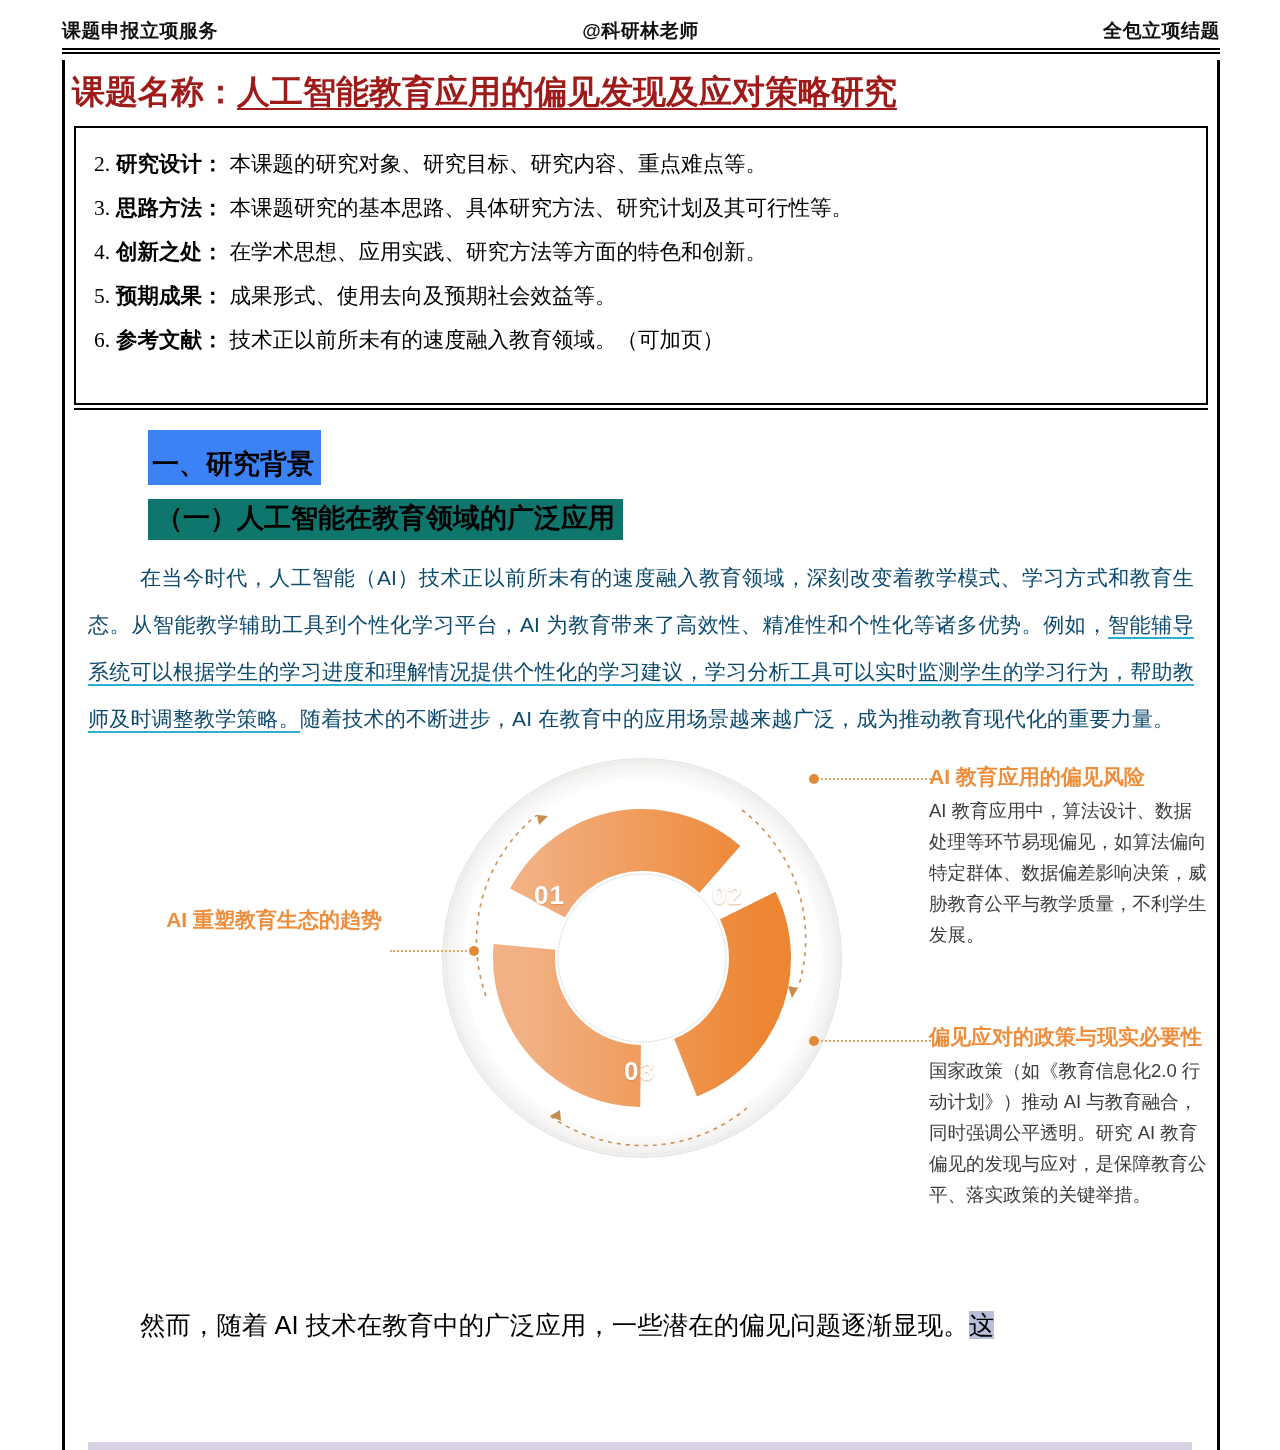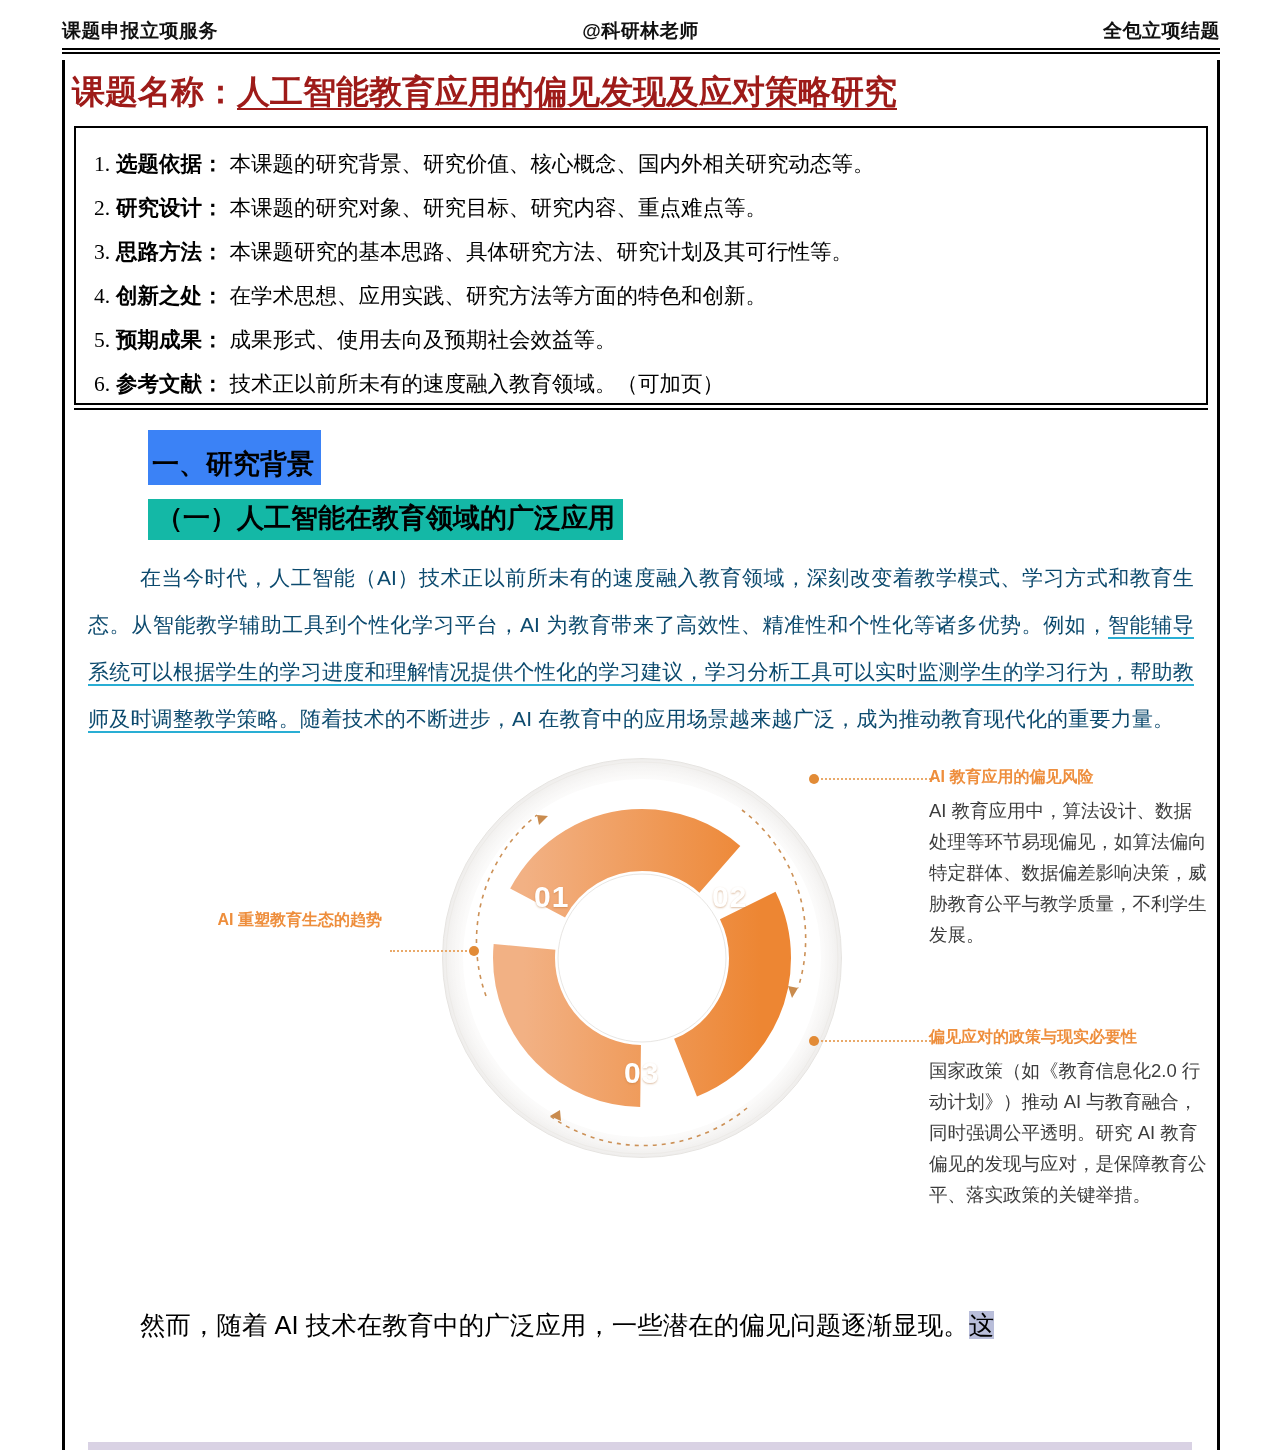--- a/index.html
+++ b/index.html
@@ -118,21 +118,21 @@
     font-family: "Liberation Sans", "DejaVu Sans", sans-serif;
     font-weight: 700;
     font-size: 27px;
     color: #000;
     padding: 18px 7px 3px 4px;
     line-height: 1.25;
   }
   .h2-wrap { margin: 14px 0 0 74px; }
   .h2 {
     display: inline-block;
-    background: #14b8a6;
+    background: #0f766e;
     font-family: "Liberation Sans", "DejaVu Sans", sans-serif;
     font-weight: 700;
     font-size: 27px;
     color: #000;
     padding: 3px 8px 4px 8px;
     line-height: 1.25;
   }
 
   
   .para {
@@ -173,35 +173,35 @@
     border-radius: 50%;
     border: 1px solid #E6E4E1;
     box-shadow: inset 0 0 22px rgba(0,0,0,0.05);
     background: radial-gradient(circle at 50% 50%, rgba(255,255,255,0) 60%, rgba(242,240,238,0.85) 72%, rgba(255,255,255,0) 92%);
   }
   .donut-svg { position: absolute; left: 0; top: 0; }
   .seg-num {
     position: absolute;
     font-family: "Liberation Sans", "DejaVu Sans", sans-serif;
     font-weight: 700;
-    font-size: 30px;
+    font-size: 26px;
     color: #ffffff;
     text-shadow: 0 1px 2px rgba(180,110,50,0.45);
     letter-spacing: 1px;
   }
   .num01 { left: 92px; top: 122px; }
   .num02 { left: 270px; top: 122px; }
   .num03 { left: 182px; top: 298px; }
 
   
   .callout { position: absolute; width: 278px; }
   .callout h4 {
     margin: 0 0 4px 0;
     font-family: "Liberation Sans", "DejaVu Sans", sans-serif;
-    font-size: 16px;
+    font-size: 21px;
     font-weight: 700;
     color: #EE8E3C;
     line-height: 29px;
   }
   .callout p {
     margin: 0;
     font-family: "Liberation Sans", "DejaVu Sans", sans-serif;
     font-size: 18.5px;
     line-height: 31px;
     color: #3C3C3C;
@@ -261,25 +261,20 @@
   <div class="header-rule"></div>
 
   <div class="doc-border"></div>
 
   <div class="title-row">
     <span class="title-label">课题名称：</span>
     <span class="title-value">人工智能教育应用的偏见发现及应对策略研究</span>
   </div>
 
   <div class="req-box">
-    <div class="req-item">
-      <span class="num">1.</span>
-      <span class="key">选题依据：</span>
-      <span class="desc">本课题的研究背景、研究价值、核心概念、国内外相关研究动态等。</span>
-    </div>
     <div class="req-item">
       <span class="num">2.</span>
       <span class="key">研究设计：</span>
       <span class="desc">本课题的研究对象、研究目标、研究内容、重点难点等。</span>
     </div>
     <div class="req-item">
       <span class="num">3.</span>
       <span class="key">思路方法：</span>
       <span class="desc">本课题研究的基本思路、具体研究方法、研究计划及其可行性等。</span>
     </div>

